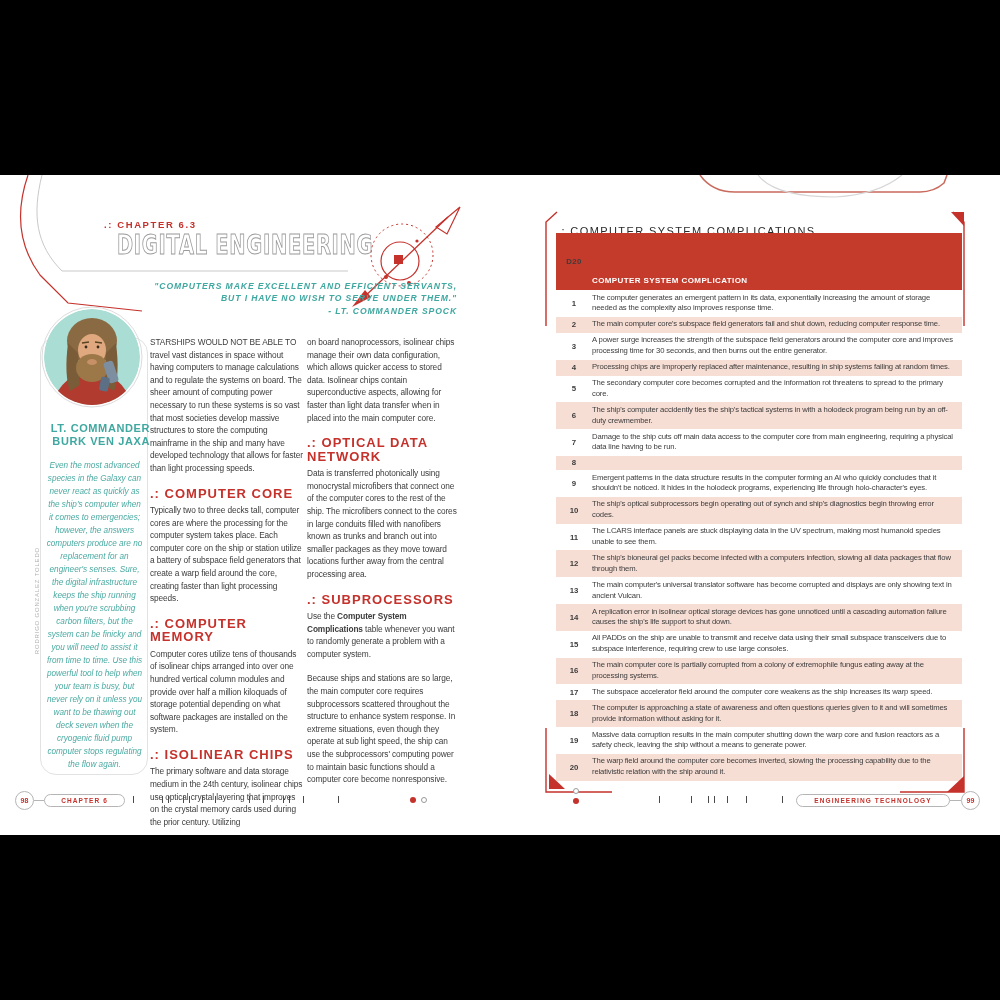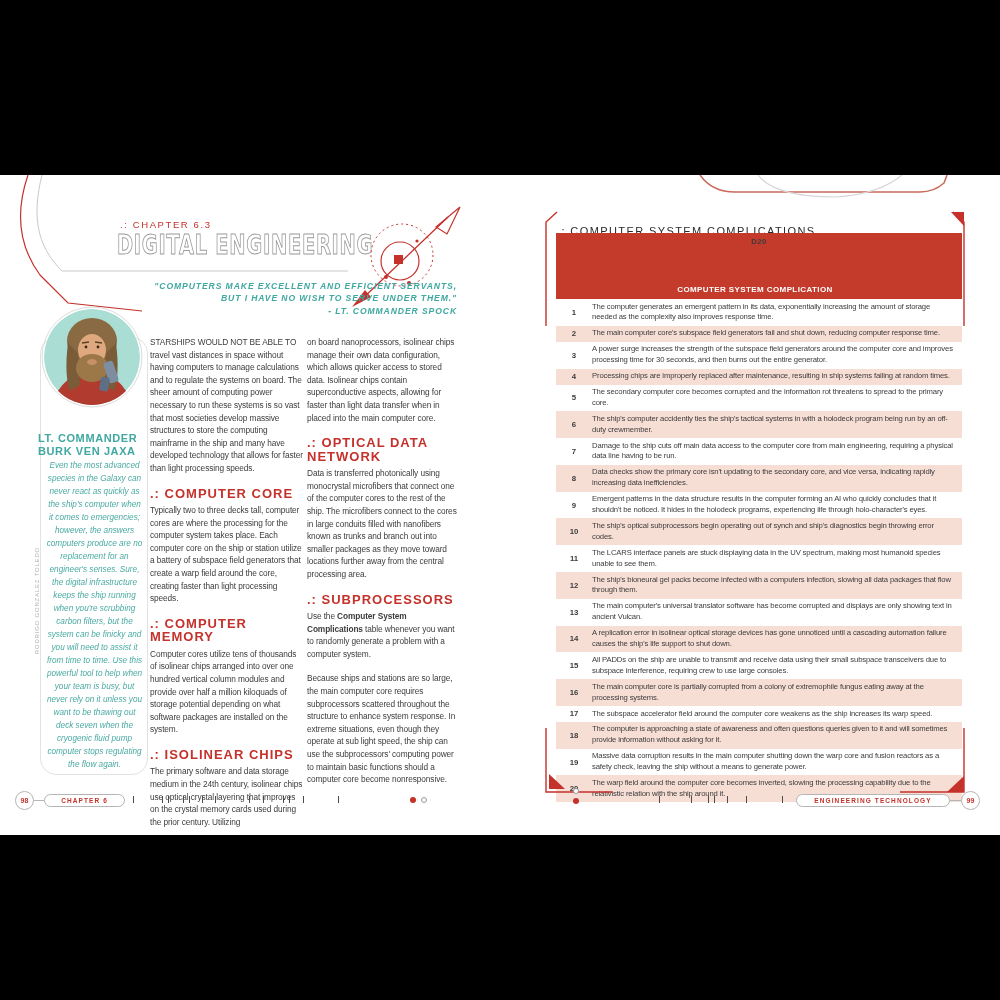--- a/index.html
+++ b/index.html
@@ -3,56 +3,56 @@
 <meta charset="utf-8">
 <style>
   * { margin:0; padding:0; box-sizing:border-box; }
   html,body { width:1000px; height:1000px; background:#000; font-family:"Liberation Sans", sans-serif; }
   .spread { position:absolute; inset:0; width:1000px; height:1000px; background:#000; overflow:hidden; }
   .white-area { position:absolute; left:0; top:175px; width:1000px; height:660px; background:#ffffff; overflow:hidden; }
 
   .abs { position:absolute; }
 
   
-  .chapter-label { left:120px; top:44px; color:#c5312b; font-weight:normal; font-size:9.5px; letter-spacing:1.6px;text-align:center; }
+  .chapter-label { left:104px; top:44px; color:#c5312b; font-weight:bold; font-size:9.5px; letter-spacing:1.6px;text-align:center; }
   .big-title {
     left:117px; top:54px; white-space:nowrap;
     font-family:"DejaVu Sans", sans-serif; font-weight:bold; font-size:27px; letter-spacing:1px;
     color:#9a9a9a; -webkit-text-fill-color:#ffffff; -webkit-text-stroke:1px #9a9a9a;
     transform:scaleX(0.72); transform-origin:left top;
   }
 
   
   .spock-quote { left:145px; top:106px; width:312px; text-align:right; color:#3fa8a0;
     font-style:italic; font-size:8.6px; line-height:11.5px; letter-spacing:0.9px; font-weight:bold; }
   .spock-attr { margin-top:2px; }
 
   
   .sidebar-panel { left:40px; top:162px; width:108px; height:438px; border:1px solid #e2e2e2; border-radius:16px; background:#fff; }
   .avatar-svg { left:40px; top:130px; }
-  .sidebar-name { left:38px; top:247px; width:112px; text-align:left; color:#3fa8a0;
-    font-weight:bold; font-size:11px; line-height:13px; letter-spacing:0.6px;margin-top:10px; }
+  .sidebar-name { left:38px; top:247px; width:112px; text-align:right; color:#3fa8a0;
+    font-weight:bold; font-size:11px; line-height:13px; letter-spacing:0.6px; }
   .sidebar-quote { left:46px; top:284px; width:97px; text-align:center; color:#4aaaa2;
     font-style:italic; font-size:8.2px; line-height:13px; }
   .artist-credit { left:34px; top:372px; color:#b0b0b0; font-size:6px; letter-spacing:0.8px;
     writing-mode:vertical-rl; transform:rotate(180deg); }
 
   
   .col { top:161px; width:153px; color:#3c3c3c; }
   .col1 { left:150px; }
   .col2 { left:307px; }
   .body-p { font-size:8.3px; line-height:12.6px; letter-spacing:-0.1px; margin-bottom:12px; }
   .sec-h { color:#c5312b; font-weight:bold; font-size:13px; line-height:13.5px; letter-spacing:1px; margin:2px 0 4px; }
   .bold { font-weight:bold; }
 
   
   .table-title { left:557px; top:50px; color:#2a2a2a; font-weight:normal; font-size:11px; letter-spacing:1.4px; }
   .comp-table { left:556px; top:58px; width:406px; }
   .thead { display:flex; background:#c43b2c; color:#fff; font-weight:bold; font-size:8px;
-    letter-spacing:0.4px; padding:4px 0; align-items:center;flex-direction:column; }
+    letter-spacing:0.4px; padding:4px 0; align-items:center; }
   .trow { display:flex; align-items:center; padding:2.6px 0; }
   .trow:nth-child(even) { background:#f7ded5; }
   .cell-num { width:36px; text-align:center; font-weight:bold; font-size:7.8px; color:#3c3c3c; flex:none; }
   .cell-text { flex:1; padding-right:8px; font-size:7.7px; line-height:10.8px; letter-spacing:-0.15px; color:#3c3c3c; }
   .thead .cell-text { font-size:8px; letter-spacing:0.4px; line-height:10px; color:#fff;margin-top:39px; }
 
   
   .pg-circle { width:19px; height:19px; border:1px solid #b5b5b5; border-radius:50%;
     color:#c5312b; font-weight:bold; font-size:7px; display:flex; align-items:center; justify-content:center; background:#fff; }
   .pg-circle.left { left:15px; top:616px; }
@@ -180,21 +180,20 @@
           <div class="trow">
             <div class="cell-num">6</div>
             <div class="cell-text">The ship's computer accidently ties the ship's tactical systems in with a holodeck program being run by an off-duty crewmember.</div>
           </div>
           <div class="trow">
             <div class="cell-num">7</div>
             <div class="cell-text">Damage to the ship cuts off main data access to the computer core from main engineering, requiring a physical data line having to be run.</div>
           </div>
           <div class="trow">
             <div class="cell-num">8</div>
-            <div class="cell-text">Data checks show the primary core isn't updating to the secondary core, and vice versa, indicating rapidly increasing data inefficiencies.</div>
           </div>
           <div class="trow">
             <div class="cell-num">9</div>
             <div class="cell-text">Emergent patterns in the data structure results in the computer forming an AI who quickly concludes that it shouldn't be noticed. It hides in the holodeck programs, experiencing life through holo-character's eyes.</div>
           </div>
           <div class="trow">
             <div class="cell-num">10</div>
             <div class="cell-text">The ship's optical subprocessors begin operating out of synch and ship's diagnostics begin throwing error codes.</div>
           </div>
           <div class="trow">

